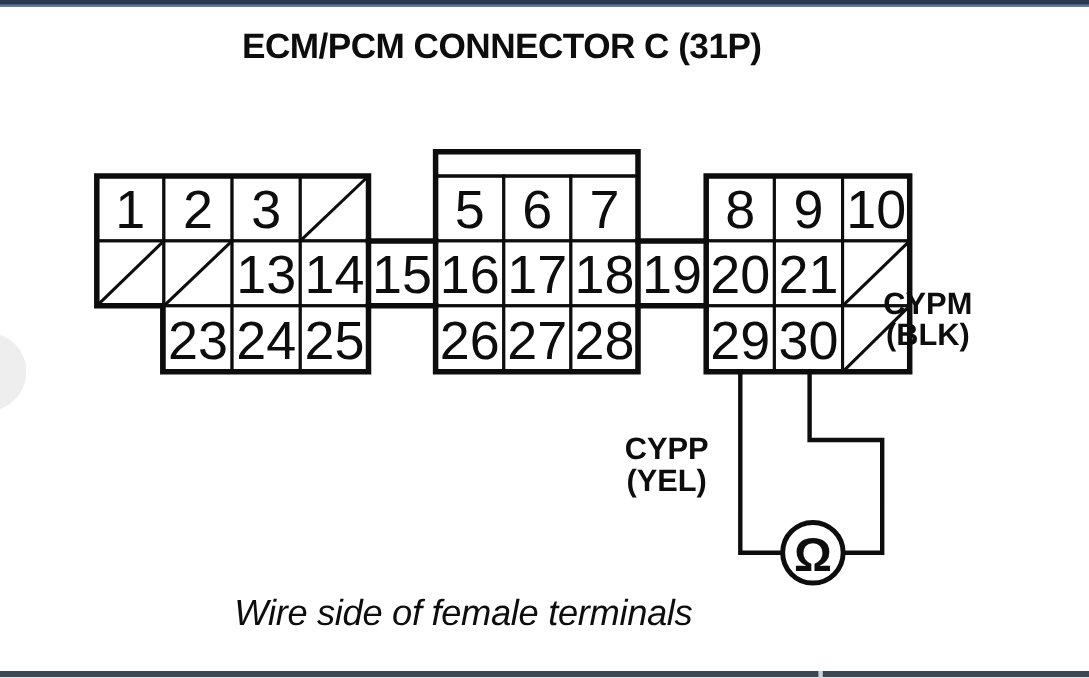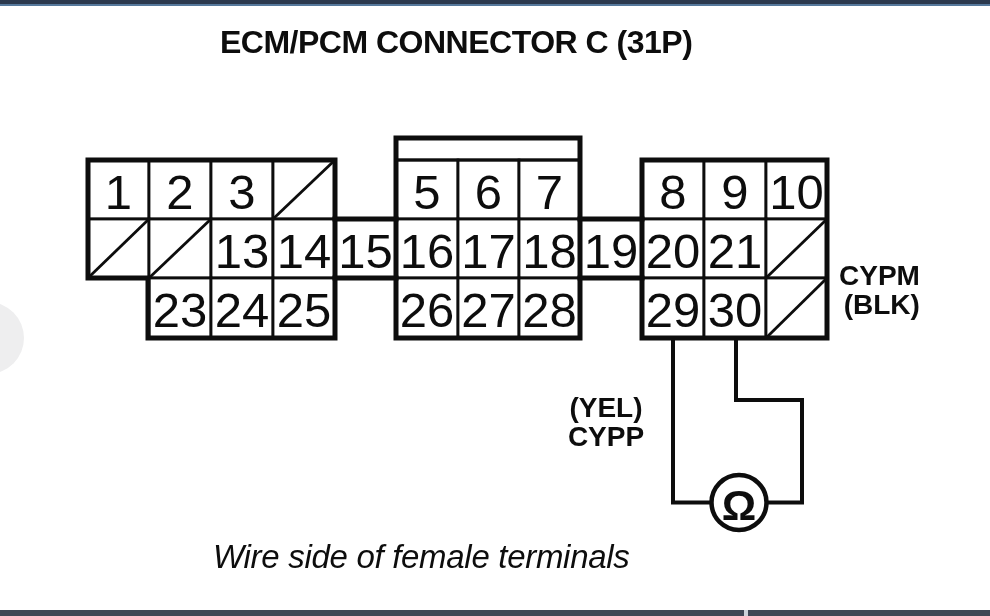--- a/index.html
+++ b/index.html
@@ -33,21 +33,21 @@
     font-size:32px;font-weight:700;letter-spacing:-0.5px;white-space:nowrap;
   }
   .caption{
     position:absolute;left:213px;top:538px;
     font-size:33px;font-weight:400;letter-spacing:-0.3px;white-space:nowrap;font-style:italic;
   }
   .wire-label{
     position:absolute;font-size:28px;font-weight:700;line-height:29px;
     white-space:nowrap;
   }
-  .label-cypm{left:839px;top:261px;text-align:right;}
+  .label-cypm{left:803px;top:261px;text-align:center;}
   .label-cypp{left:556px;top:393px;width:100px;text-align:center;}
   .diagram-svg{position:absolute;left:0;top:0;}
   .thick{stroke:var(--ink);stroke-width:5;fill:none;stroke-linecap:square;}
   .thin{stroke:var(--ink);stroke-width:2.8;fill:none;stroke-linecap:square;}
   .cellrect{fill:#ffffff;stroke:var(--ink);stroke-width:2.8;}
   .diag{stroke:var(--ink);stroke-width:2.8;}
   .wire{stroke:var(--ink);stroke-width:4;fill:none;stroke-linecap:square;}
   .meter-circle{fill:#ffffff;stroke:var(--ink);stroke-width:4.5;}
   .pin{font:400 49px "Liberation Sans",sans-serif;fill:var(--ink);}
   .ohm{font:700 43px "Liberation Sans",sans-serif;fill:var(--ink);}
@@ -210,22 +210,22 @@
       <text class="ohm" x="739" y="505" text-anchor="middle" dominant-baseline="central">Ω</text>
     </g>
   </svg>
 
   <div class="wire-label label-cypm">
     <div>CYPM</div>
     <div>(BLK)</div>
   </div>
 
   <div class="wire-label label-cypp">
+    <div>CYPP</div>
     <div>(YEL)</div>
-    <div>CYPP</div>
   </div>
 
   <div class="caption">Wire side of female terminals</div>
 
   <div class="bottom-bar"></div>
   <div class="bottom-divider"></div>
 
 </div>
 
 </body></html>

